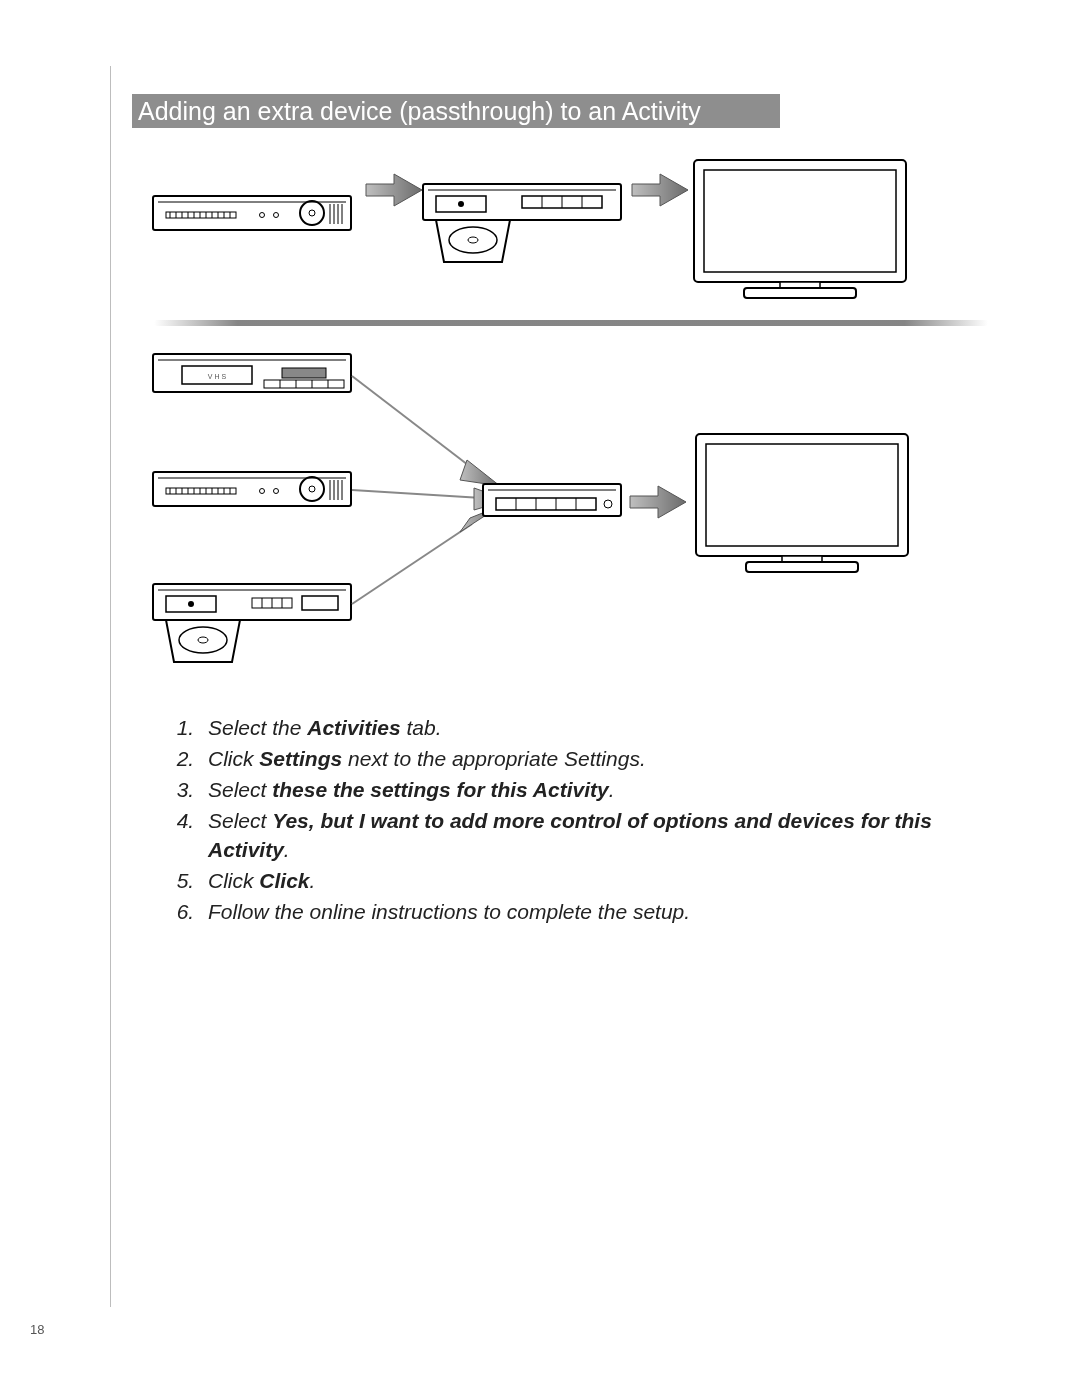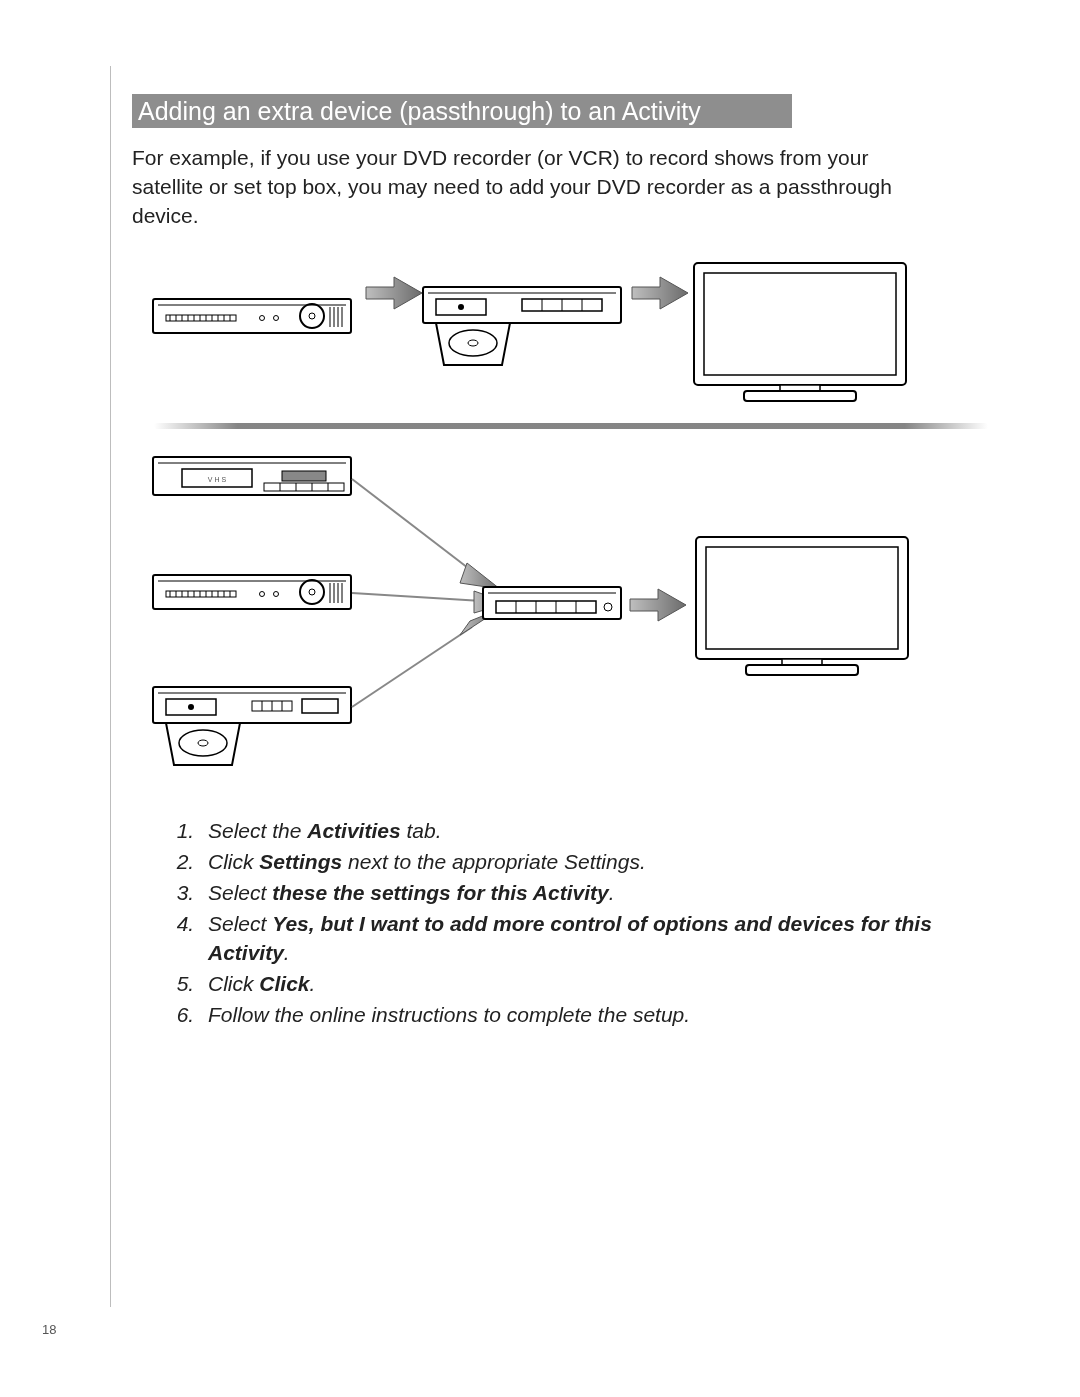--- a/index.html
+++ b/index.html
@@ -26,21 +26,21 @@
   .content {
     margin-left: 22px;
     padding-top: 28px;
   }
   .heading {
     display: inline-block;
     background: #8e8e8e;
     color: #ffffff;
     font-size: 25px;
     line-height: 1.2;
-    padding: 2px 14px 2px 6px;
+    padding: 2px 2px 2px 6px;
     margin: 0 0 16px 0;
     width: 640px;
   }
   p {
     font-size: 21px;
     line-height: 1.38;
     margin: 0 0 26px 0;
     max-width: 810px;
   }
   .fig-area {
@@ -74,37 +74,36 @@
     padding: 0 0 0 30px;
     max-width: 760px;
     font-style: italic;
   }
   ol.steps li {
     margin-bottom: 2px;
     padding-left: 8px;
   }
   .pagenum {
     position: absolute;
-    left: 42px;
+    left: 30px;
     bottom: 60px;
     font-size: 13px;
     color: #555;
   }
   svg { display: block; }
 </style>
 </head>
 <body>
 
 <div class="page">
   <div class="vline"></div>
 
   <div class="content">
     <div class="heading">Adding an extra device (passthrough) to an Activity</div>
 
-    <p>For example,  if you use your DVD recorder (or VCR) to record shows from your satellite or set top box, you may need to add your DVD recorder as a passthrough device.</p>
 
     <div class="fig-area">
 
       <div class="row">
 
         <div class="dev" style="left:20px;top:28px;">
           <svg width="200" height="60" viewBox="0 0 200 60">
             <rect x="1" y="14" width="198" height="34" rx="2" fill="#fff" stroke="#000" stroke-width="2"></rect>
             <line x1="6" y1="20" x2="194" y2="20" stroke="#000" stroke-width="1"></line>
             <rect x="14" y="30" width="70" height="6" fill="none" stroke="#000" stroke-width="1"></rect>

